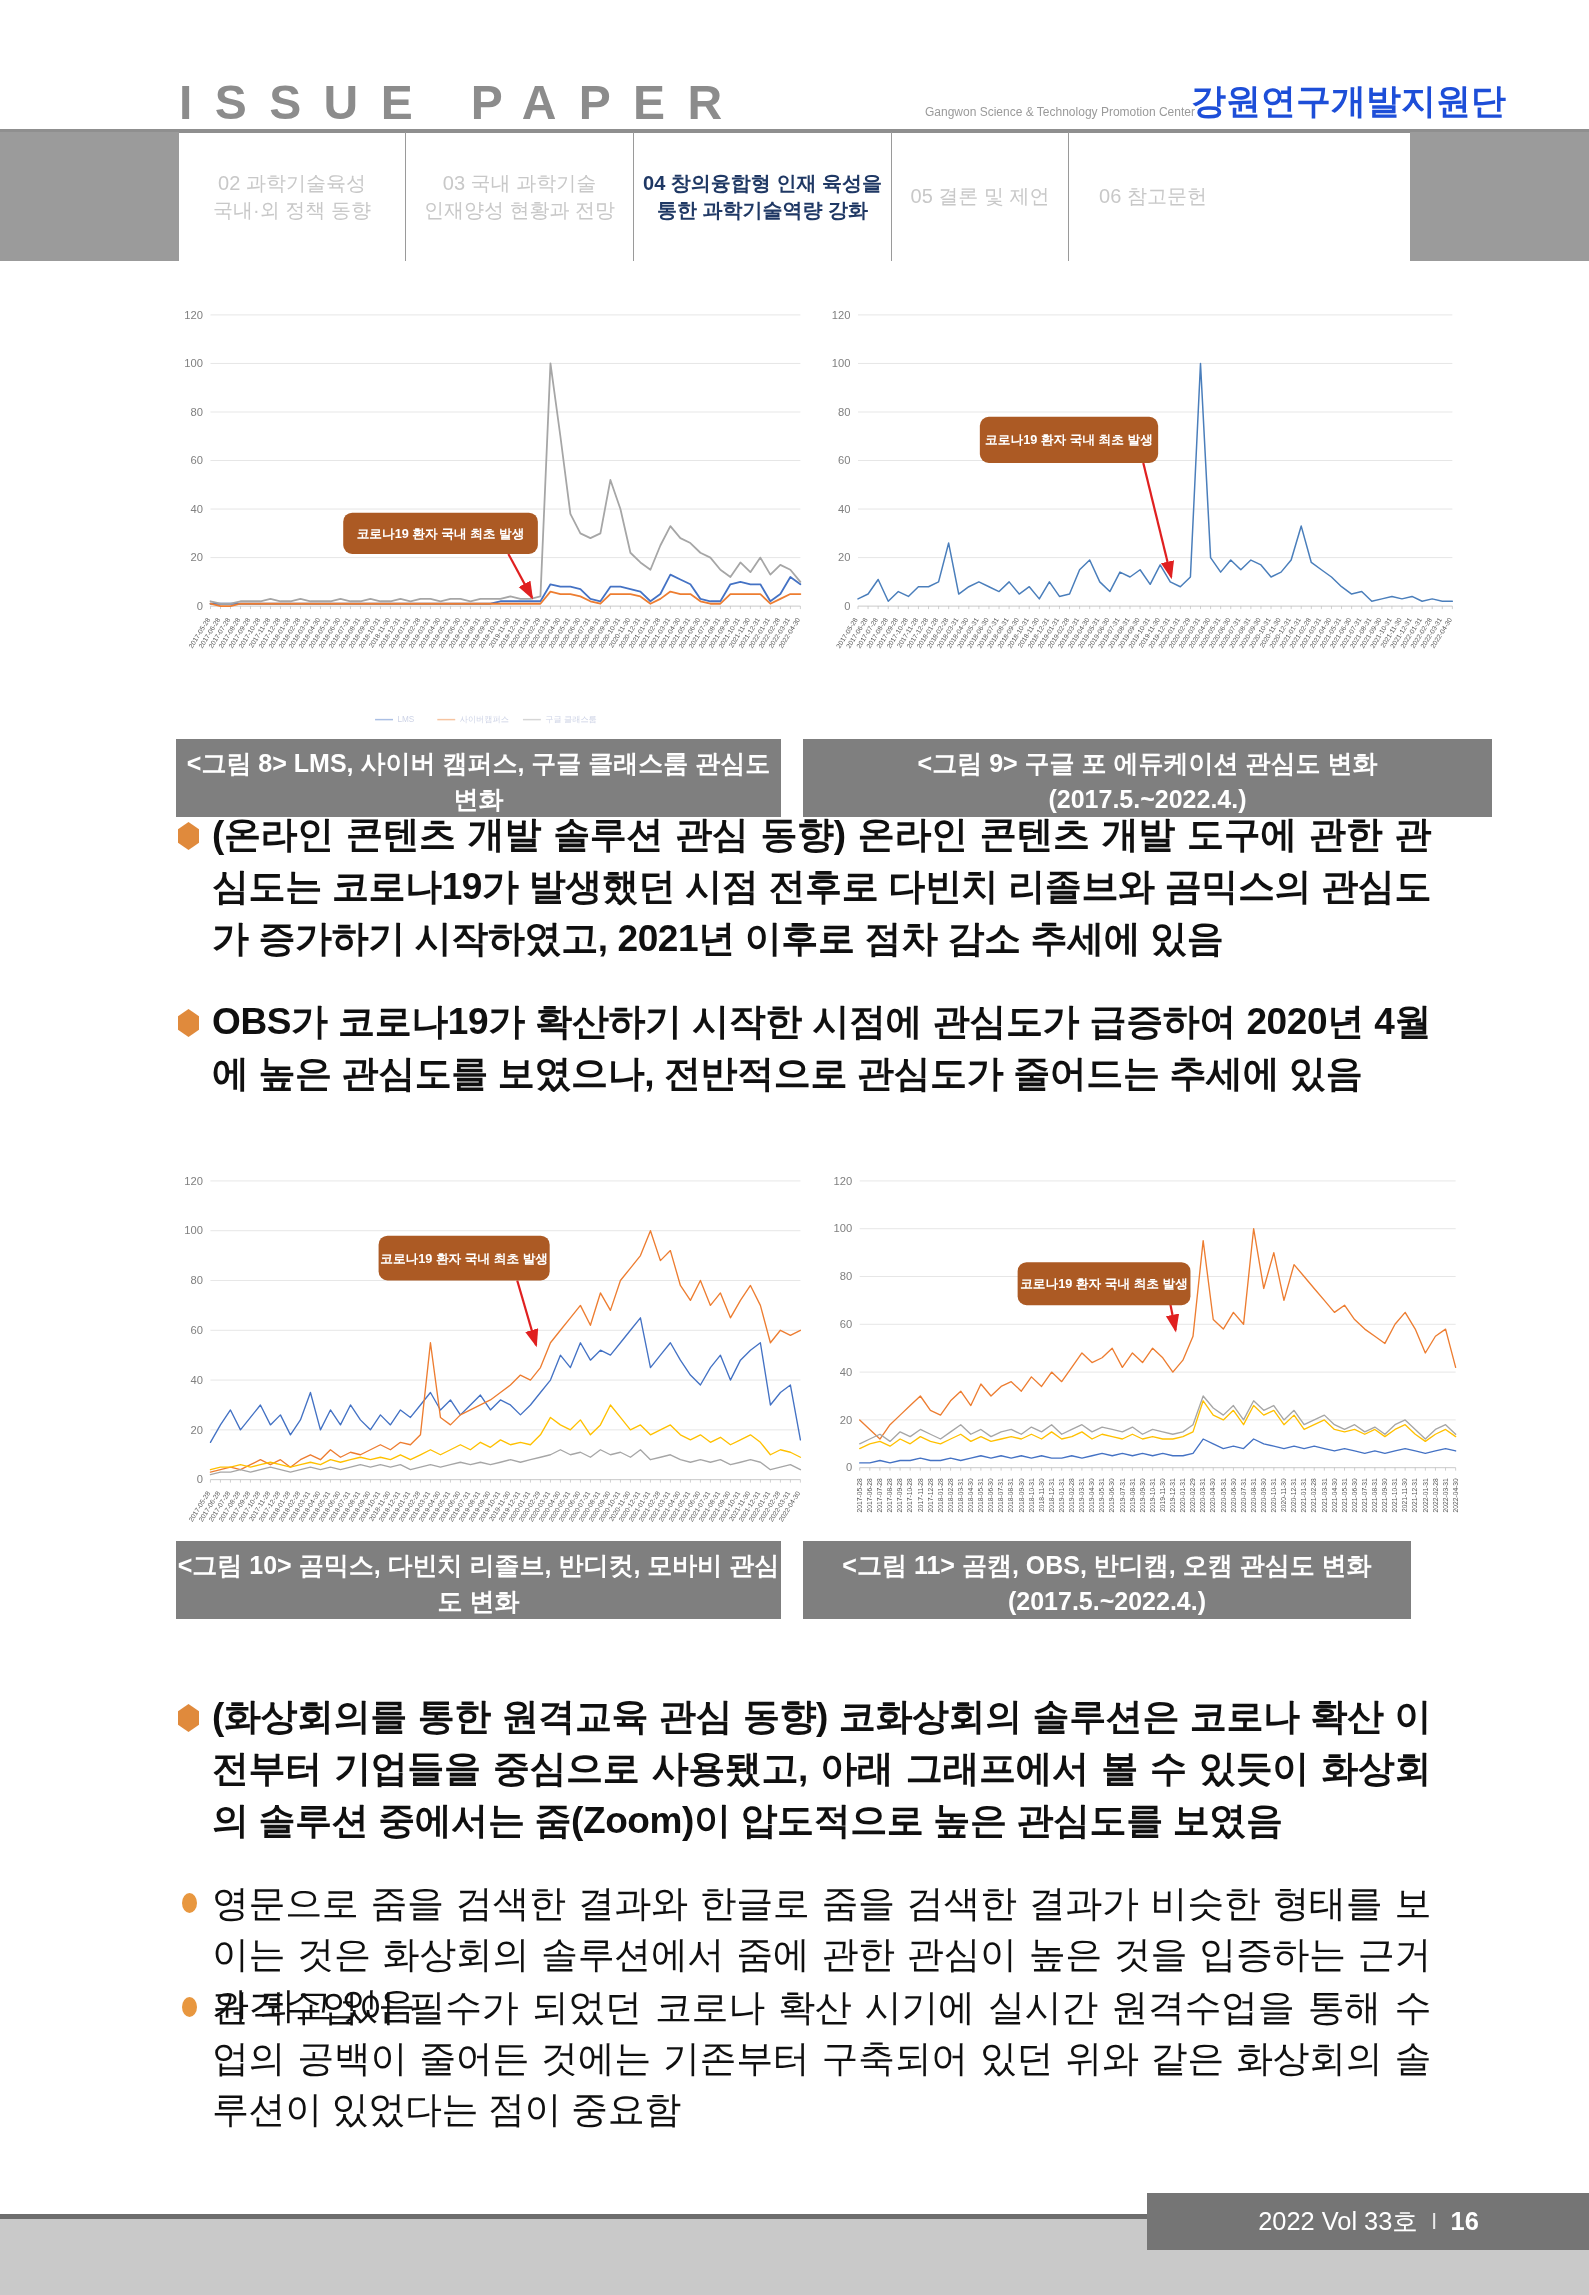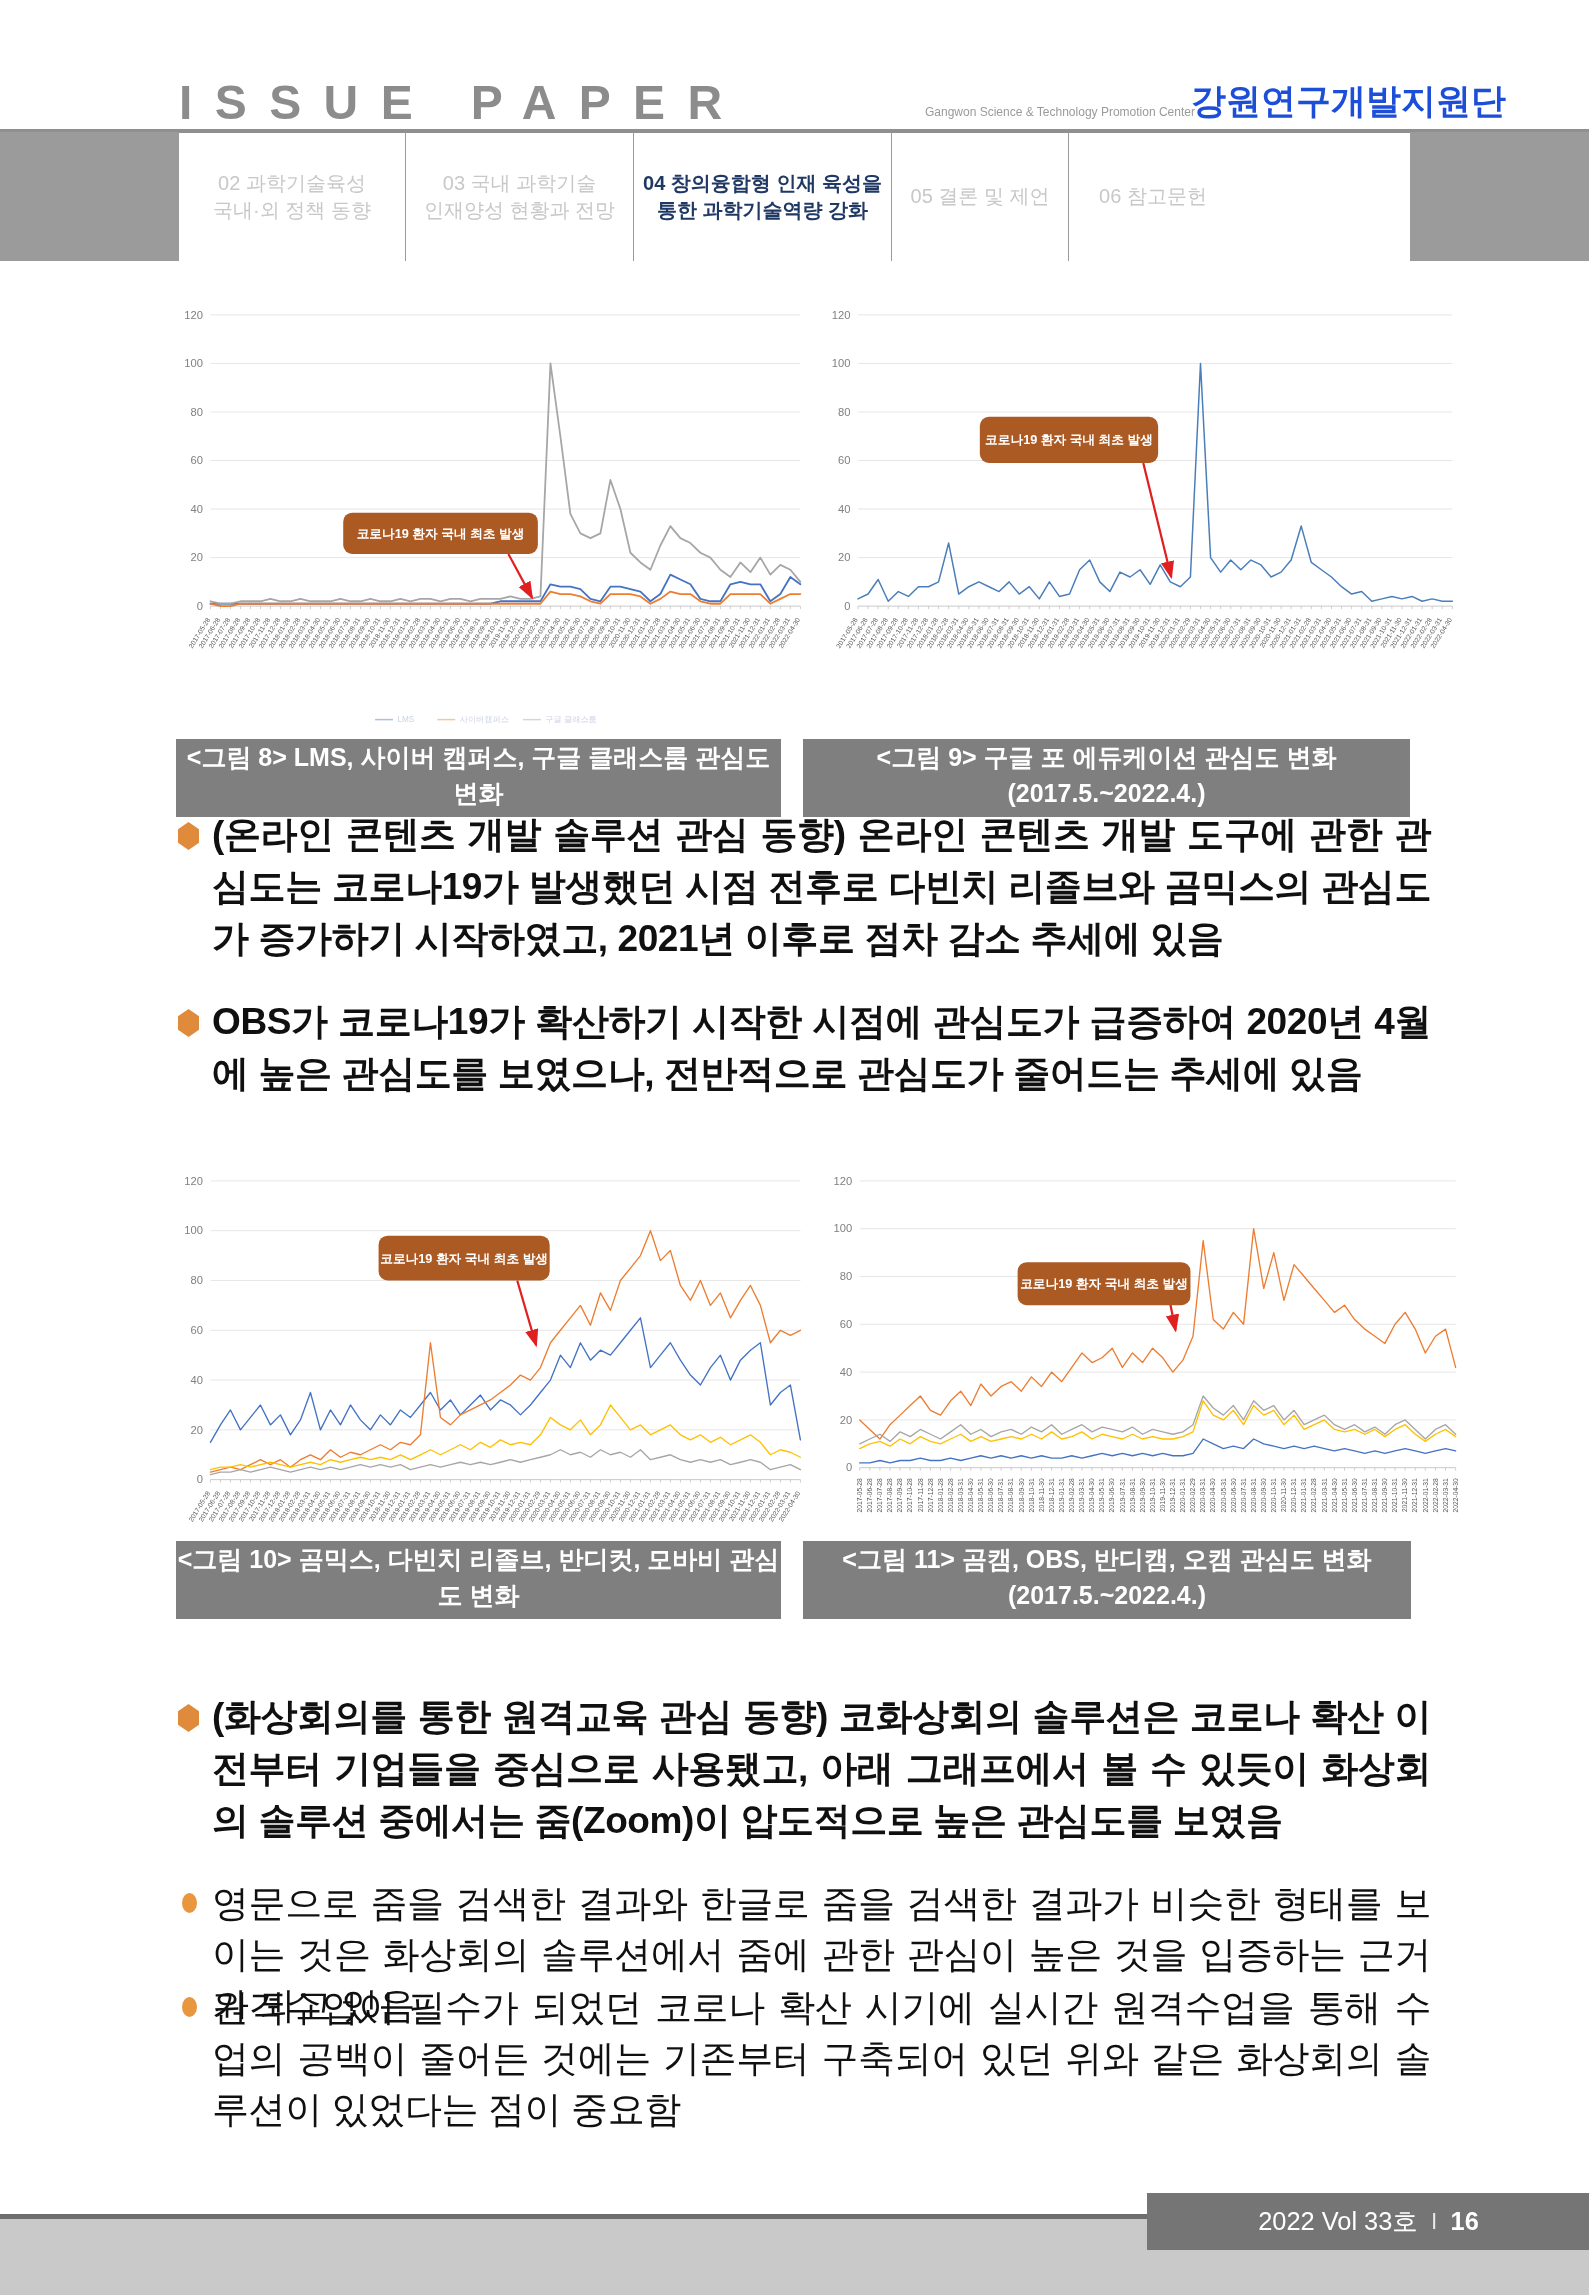--- a/index.html
+++ b/index.html
@@ -17,21 +17,21 @@
   .nav{position:absolute;left:179px;top:132px;width:1231px;height:129px;display:flex;}
   .nav-item{display:flex;flex-direction:column;justify-content:center;align-items:center;
             font-size:20px;line-height:27px;color:#c8c8c8;text-align:center;border-right:1.5px solid #9a9a9a;}
   .nav-item:last-child{border-right:none;}
   .nav-item.active{color:#1F3864;font-weight:800;}
   .nav-item span{display:block;white-space:nowrap;}
   
   .chart{position:absolute;background:#ffffff;}
   
   .cap{position:absolute;background:#7f7f7f;color:#ffffff;text-align:center;
-       font-weight:700;font-size:25px;line-height:36px;box-sizing:border-box;}
+       font-weight:700;font-size:25px;line-height:36px;padding-top:6px;box-sizing:border-box;}
   
   .hexbul{position:absolute;width:21px;height:28px;background:#E08A3C;
           clip-path:polygon(50% 0,100% 26%,100% 74%,50% 100%,0 74%,0 26%);}
   .dotbul{position:absolute;width:15px;height:20px;background:#E8973F;border-radius:50%;}
   .btext{position:absolute;left:212px;width:1219px;font-size:37px;line-height:52px;color:#101010;
          text-align:justify;font-weight:600;letter-spacing:-0.4px;}
   .btext b{font-weight:800;}
   .btext.sub{font-weight:500;line-height:51px;}
   
   .f-rule{position:absolute;left:0;top:2214px;width:1147px;height:5.2px;background:#6e6e6e;}
@@ -370,21 +370,21 @@
         <polyline points="56.0,404.3 69.5,397.8 83.0,378.3 96.5,407.5 110.0,394.5 123.5,401.0 136.9,388.0 150.4,388.0 163.9,381.5 177.4,329.5 190.9,397.8 204.4,388.0 217.9,381.5 231.4,388.0 244.9,394.5 258.4,381.5 271.9,397.8 285.4,388.0 298.8,404.3 312.3,381.5 325.8,401.0 339.3,397.8 352.8,365.3 366.3,352.3 379.8,381.5 393.3,394.5 406.8,368.5 420.3,375.0 433.8,365.3 447.3,384.8 460.7,358.8 474.2,381.5 487.7,388.0 501.2,375.0 514.7,89.0 528.2,349.0 541.7,368.5 555.2,352.3 568.7,365.3 582.2,352.3 595.7,358.8 609.2,375.0 622.6,368.5 636.1,352.3 649.6,306.8 663.1,355.5 676.6,365.3 690.1,375.0 703.6,388.0 717.1,397.8 730.6,394.5 744.1,407.5 757.6,404.3 771.1,401.0 784.5,404.3 798.0,401.0 811.5,407.5 825.0,404.3 838.5,407.5 852.0,407.5" fill="none" stroke="#4A7EBB" stroke-width="2" stroke-linejoin="round" stroke-linecap="round"></polyline>
         <line x1="438.08" y1="222.25" x2="475.492" y2="375" stroke="#E02020" stroke-width="3" marker-end="url(#arw1)"></line>
         <rect x="219.17999999999998" y="160.5" width="238.80000000000004" height="61.75" rx="12" fill="#AC5A24"></rect>
         <text x="338.58" y="197.375" font-size="17" font-weight="bold" fill="#ffffff" text-anchor="middle">코로나19 환자 국내 최초 발생</text>
       </svg></div>
 
   <div class="cap" style="left:176px;top:739px;width:605px;height:78px">
     <div>&lt;그림 8&gt; LMS, 사이버 캠퍼스, 구글 클래스룸 관심도 변화</div>
     <div>(2017.5.~2022.4.)</div>
   </div>
-  <div class="cap" style="left:803px;top:739px;width:607px;height:78px">
+  <div class="cap" style="left:803px;top:739px;width:689px;height:78px">
     <div>&lt;그림 9&gt; 구글 포 에듀케이션 관심도 변화</div>
     <div>(2017.5.~2022.4.)</div>
   </div>
 
   <span class="hexbul" style="left:178px;top:822px"></span>
   <div class="btext" style="top:809px">
     <b>(온라인 콘텐츠 개발 솔루션 관심 동향)</b><span> 온라인 콘텐츠 개발 도구에 관한 관심도는 코로나19가 발생했던 시점 전후로 다빈치 리졸브와 곰믹스의 관심도가 증가하기 시작하였고, 2021년 이후로 점차 감소 추세에 있음</span>
   </div>
   <span class="hexbul" style="left:178px;top:1009px"></span>
   <div class="btext" style="top:996px">

